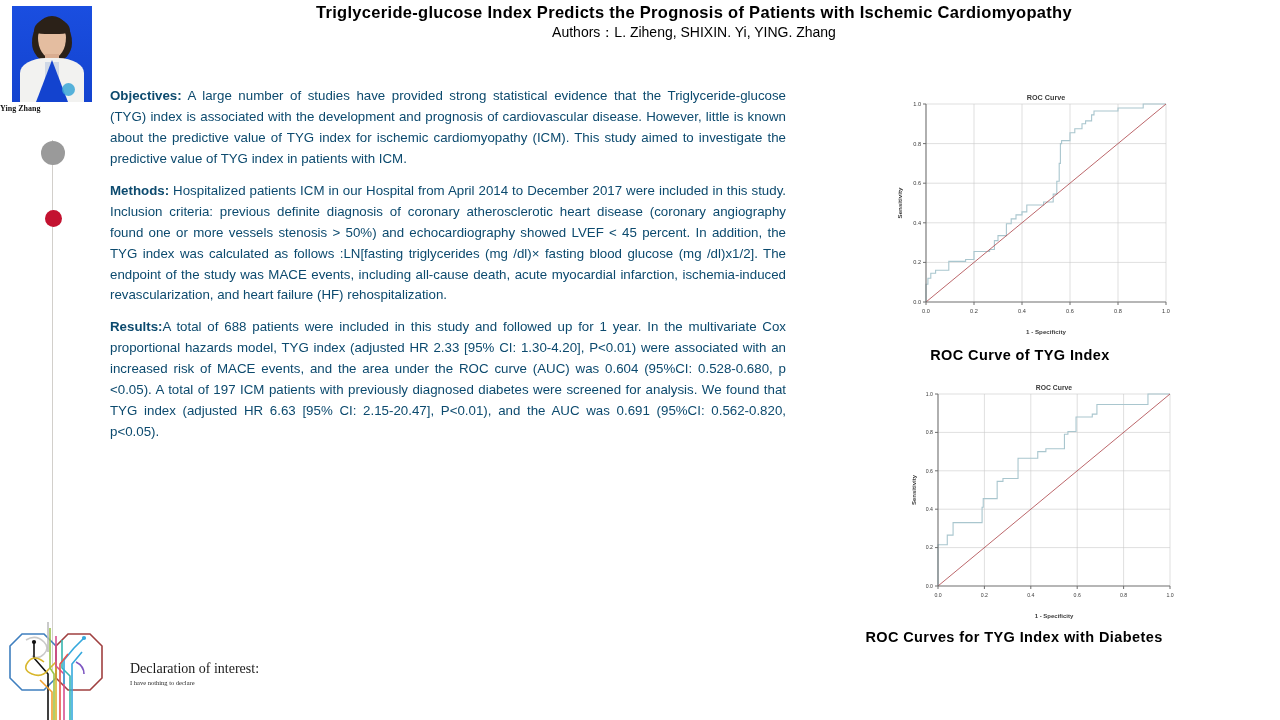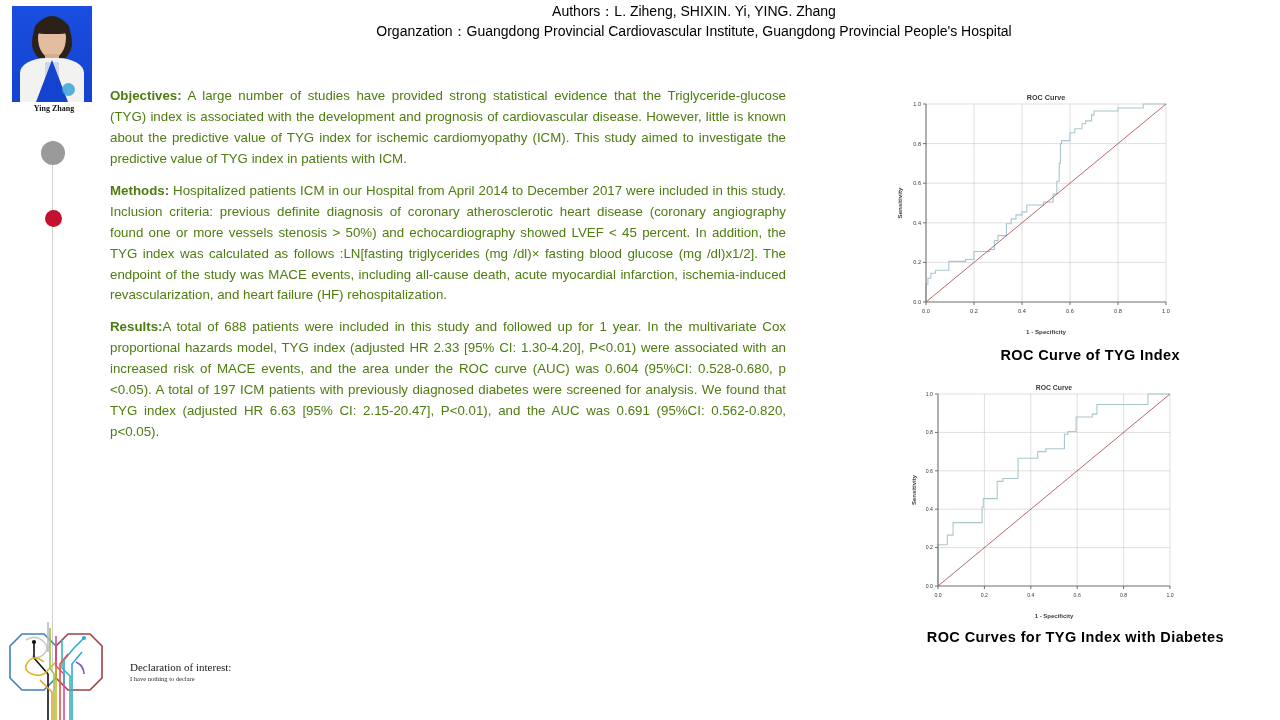--- a/index.html
+++ b/index.html
@@ -95,21 +95,20 @@
     left: 50px; bottom: 6px;
     width: 13px; height: 13px;
     border-radius: 50%;
     background: #3aa6d6;
     opacity: .85;
   }
   .author-name {
     position: absolute;
     left: 0; top: 104px;
     width: 108px;
-    text-align: center;
     font-family: "Liberation Serif", serif;
     font-weight: bold;
     font-size: 8px;
     color: #111;
   }
 
   .timeline-line {
     position: absolute;
     left: 52px; top: 140px;
     width: 1px; height: 530px;
@@ -161,51 +160,51 @@
     position: absolute;
     left: 110px; top: 86px;
     width: 676px;
   }
   .para {
     font-size: 13.3px;
     line-height: 1.575;
     text-align: justify;
     text-justify: inter-word;
     margin: 0 0 11px 0;
-    color: #4d7c0f;
+    color: #0c4a6e;
   }
   .para .lead {
     font-weight: bold;
   }
 
   .declaration {
     position: absolute;
     left: 130px; top: 661px;
     font-family: "Liberation Serif", serif;
   }
   .decl-title {
-    font-size: 11px;
+    font-size: 14px;
     color: #1a1a1a;
     line-height: 1.2;
   }
   .decl-sub {
     font-size: 6.5px;
     color: #2a2a2a;
     line-height: 1.2;
     margin-top: 1px;
   }
 
   
   .chart-panel { position: absolute; }
   #chart-panel-1 { left: 872px; top: 88px;  width: 300px; height: 248px; }
   #chart-panel-2 { left: 888px; top: 378px; width: 290px; height: 242px; }
 
   .chart-caption {
     position: absolute;
-    text-align: right;
+    text-align: center;
     font-size: 14.5px;
     font-weight: bold;
     letter-spacing: .4px;
     color: #000;
   }
   #caption-1 { left: 860px; top: 347px; width: 320px; }
   #caption-2 { left: 804px; top: 629px; width: 420px; }
 
   svg { display: block; }
   .axis-text { font-family: "Liberation Sans", sans-serif; fill: #3b3b3b; }
@@ -250,22 +249,22 @@
       <path d="M44 4 L44 34" stroke="#bdbdbd"></path>
       <path d="M72 44 q8 4 8 12" stroke="#7e57c2"></path>
       <path d="M36 62 L48 74 L48 102" stroke="#f0a030"></path>
     </g>
     <circle cx="30" cy="24" r="2.1" fill="#111111"></circle>
     <circle cx="80" cy="20" r="2.1" fill="#35a8dd"></circle>
   </svg>
 </div>
 
 <div class="title-block">
+  <div class="poster-title">Triglyceride-glucose Index Predicts the Prognosis of Patients with Ischemic Cardiomyopathy</div>
   <div class="poster-authors">Authors：L. Ziheng, SHIXIN. Yi, YING. Zhang</div>
-  <div class="poster-org">Organzation：Guangdong Provincial Cardiovascular Institute, Guangdong Provincial People's Hospital</div>
 </div>
 
 <div class="body-col">
   <p class="para">
     <span class="lead">Objectives:</span><span> A large number of studies have provided strong statistical evidence that the Triglyceride-glucose (TYG) index is associated with the development and prognosis of cardiovascular disease. However, little is known about the predictive value of TYG index for ischemic cardiomyopathy (ICM). This study aimed to investigate the predictive value of TYG index in patients with ICM.</span>
   </p>
   <p class="para">
     <span class="lead">Methods:</span><span> Hospitalized patients ICM in our Hospital from April 2014 to December 2017 were included in this study. Inclusion criteria: previous definite diagnosis of coronary atherosclerotic heart disease (coronary angiography found one or more vessels stenosis &gt; 50%) and echocardiography showed LVEF &lt; 45 percent. In addition, the TYG index was calculated as follows :LN[fasting triglycerides (mg /dl)× fasting blood glucose (mg /dl)x1/2]. The endpoint of the study was MACE events, including all-cause death, acute myocardial infarction, ischemia-induced revascularization, and heart failure (HF) rehospitalization.</span>
   </p>
   <p class="para">

